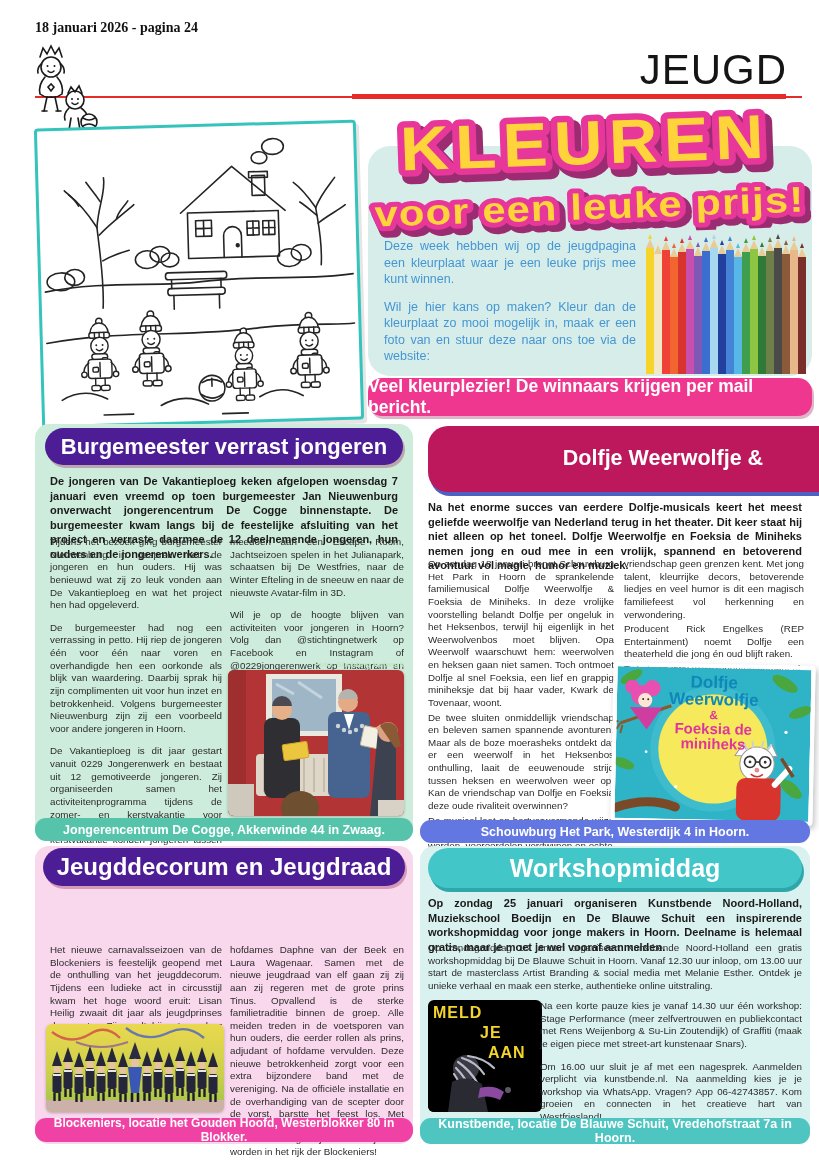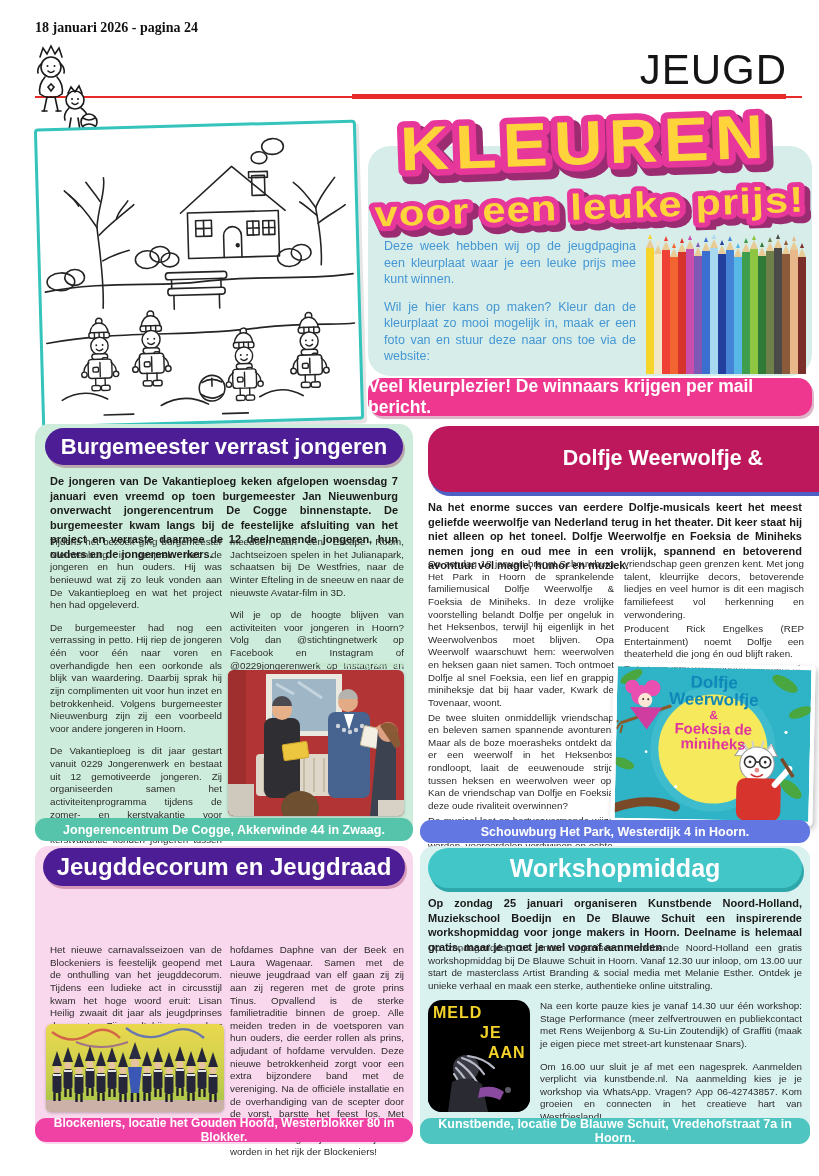--- a/index.html
+++ b/index.html
@@ -76,22 +76,22 @@
   .poster-dolfje{position:absolute;left:612px;top:664px;width:194px;height:152px;border:4px solid #fff;
                  border-radius:4px;box-shadow:2px 3px 6px rgba(0,0,0,.25);transform:rotate(1.2deg);overflow:hidden;}
   .poster-dolfje svg{display:block;width:100%;height:100%;}
   .poster-text{position:absolute;left:0;top:6px;width:100%;text-align:center;line-height:1.02;
                font-weight:bold;pointer-events:none;}
   .poster-text .t1{color:#0f87b8;font-size:17px;}
   .poster-text .amp{color:#e0359c;font-size:12px;}
   .poster-text .t2{color:#e0359c;font-size:15px;}
 
   
-  .poster-meld{position:absolute;left:428px;top:1000px;width:102px;height:112px;background:#000;
-               overflow:hidden;border-radius:14px;}
+  .poster-meld{position:absolute;left:428px;top:1000px;width:114px;height:112px;background:#000;
+               overflow:hidden;border-radius:6px;}
   .poster-meld .w{position:absolute;color:#f4d42a;font-weight:bold;font-size:16px;letter-spacing:1px;}
   .poster-meld .w1{left:5px;top:4px;}
   .poster-meld .w2{left:52px;top:24px;}
   .poster-meld .w3{left:60px;top:44px;}
   .poster-meld svg{position:absolute;left:0;bottom:0;width:102px;height:64px;}
 </style>
 </head>
 <body>
 
 <div class="page">
@@ -400,21 +400,21 @@
     <span>Jongerencentrum De Cogge, Akkerwinde 44 in Zwaag.</span>
   </div>
 
   <div class="card white"></div>
   <div class="pill blue" style="left:428px;top:426px;width:374px;height:66px;font-size:21.5px;line-height:1.35;flex-direction:column;">
     <span>Dolfje Weerwolfje &amp;</span>
   </div>
   <p class="lead-p abs" style="left:428px;top:500px;width:374px;">Na het enorme succes van eerdere Dolfje-musicals keert het meest geliefde weerwolfje van Nederland terug in het theater. Dit keer staat hij niet alleen op het toneel. Dolfje Weerwolfje en Foeksia de Miniheks nemen jong en oud mee in een vrolijk, spannend en betoverend avontuur vol magie, humor en muziek.</p>
   <div class="abs" style="left:428px;top:558px;width:186px;">
     <p class="body-p" style="margin-bottom:2px;">Op zondag 18 januari brengt Schouwburg Het Park in Hoorn de sprankelende familiemusical Dolfje Weerwolfje &amp; Foeksia de Miniheks. In deze vrolijke voorstelling belandt Dolfje per ongeluk in het Heksenbos, terwijl hij eigenlijk in het Weerwolvenbos moet blijven. Opa Weerwolf waarschuwt hem: weerwolven en heksen gaan niet samen. Toch ontmoet Dolfje al snel Foeksia, een lief en grappig miniheksje dat bij haar vader, Kwark de Tovenaar, woont.</p>
-    <p class="body-p" style="margin-bottom:2px;">De twee sluiten onmiddellijk vriendschap en beleven samen spannende avonturen. Maar als de boze moerasheks ontdekt dat er een weerwolf in het Heksenbos rondloopt, laait de eeuwenoude strijd tussen heksen en weerwolven weer op. Kan de vriendschap van Dolfje en Foeksia deze oude rivaliteit overwinnen?</p>
+    <p class="body-p" style="margin-bottom:2px;">De twee sluiten onmiddellijk vriendschap en beleven samen spannende avonturen. Maar als de boze moerasheks ontdekt dat er een weerwolf in het Heksenbos onthulling, laait de eeuwenoude strijd tussen heksen en weerwolven weer op. Kan de vriendschap van Dolfje en Foeksia deze oude rivaliteit overwinnen?</p>
     <p class="body-p">De musical laat op hartverwarmende wijze zien dat verschillen omarmd kunnen worden, vooroordelen verdwijnen en echte</p>
   </div>
   <div class="abs" style="left:624px;top:558px;width:180px;">
     <p class="body-p" style="margin-bottom:2px;">vriendschap geen grenzen kent. Met jong talent, kleurrijke decors, betoverende liedjes en veel humor is dit een magisch familiefeest vol herkenning en verwondering.</p>
     <p class="body-p" style="margin-bottom:2px;">Producent Rick Engelkes (REP Entertainment) noemt Dolfje een theaterheld die jong én oud blijft raken.</p>
     <p class="body-p">Tickets en info: www.repentertainment.nl</p>
   </div>
   <div class="poster-dolfje">
     <svg viewBox="0 0 192 150">
       <rect width="192" height="150" fill="#2fb3c6"></rect>

